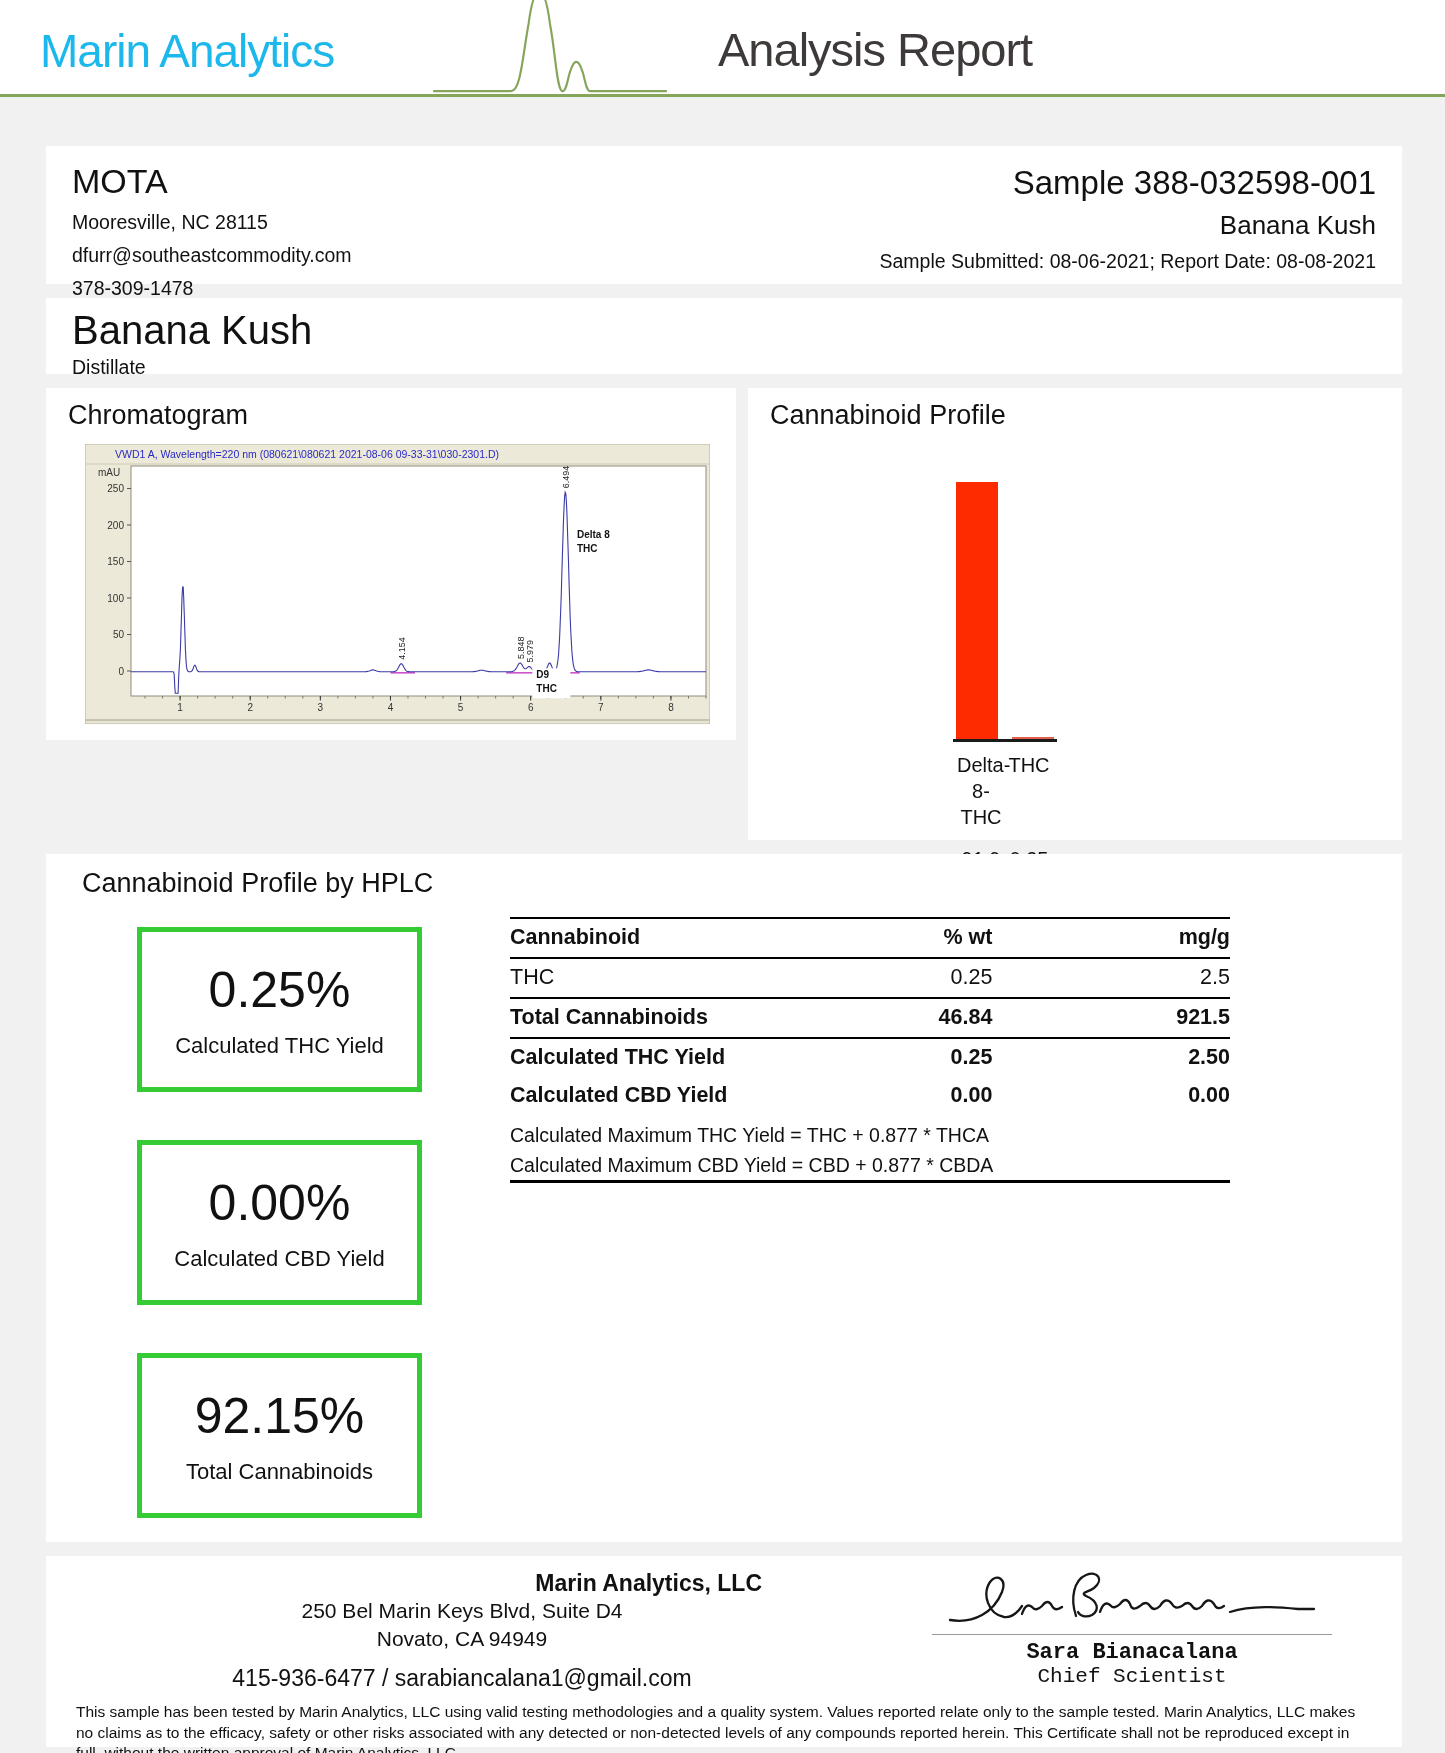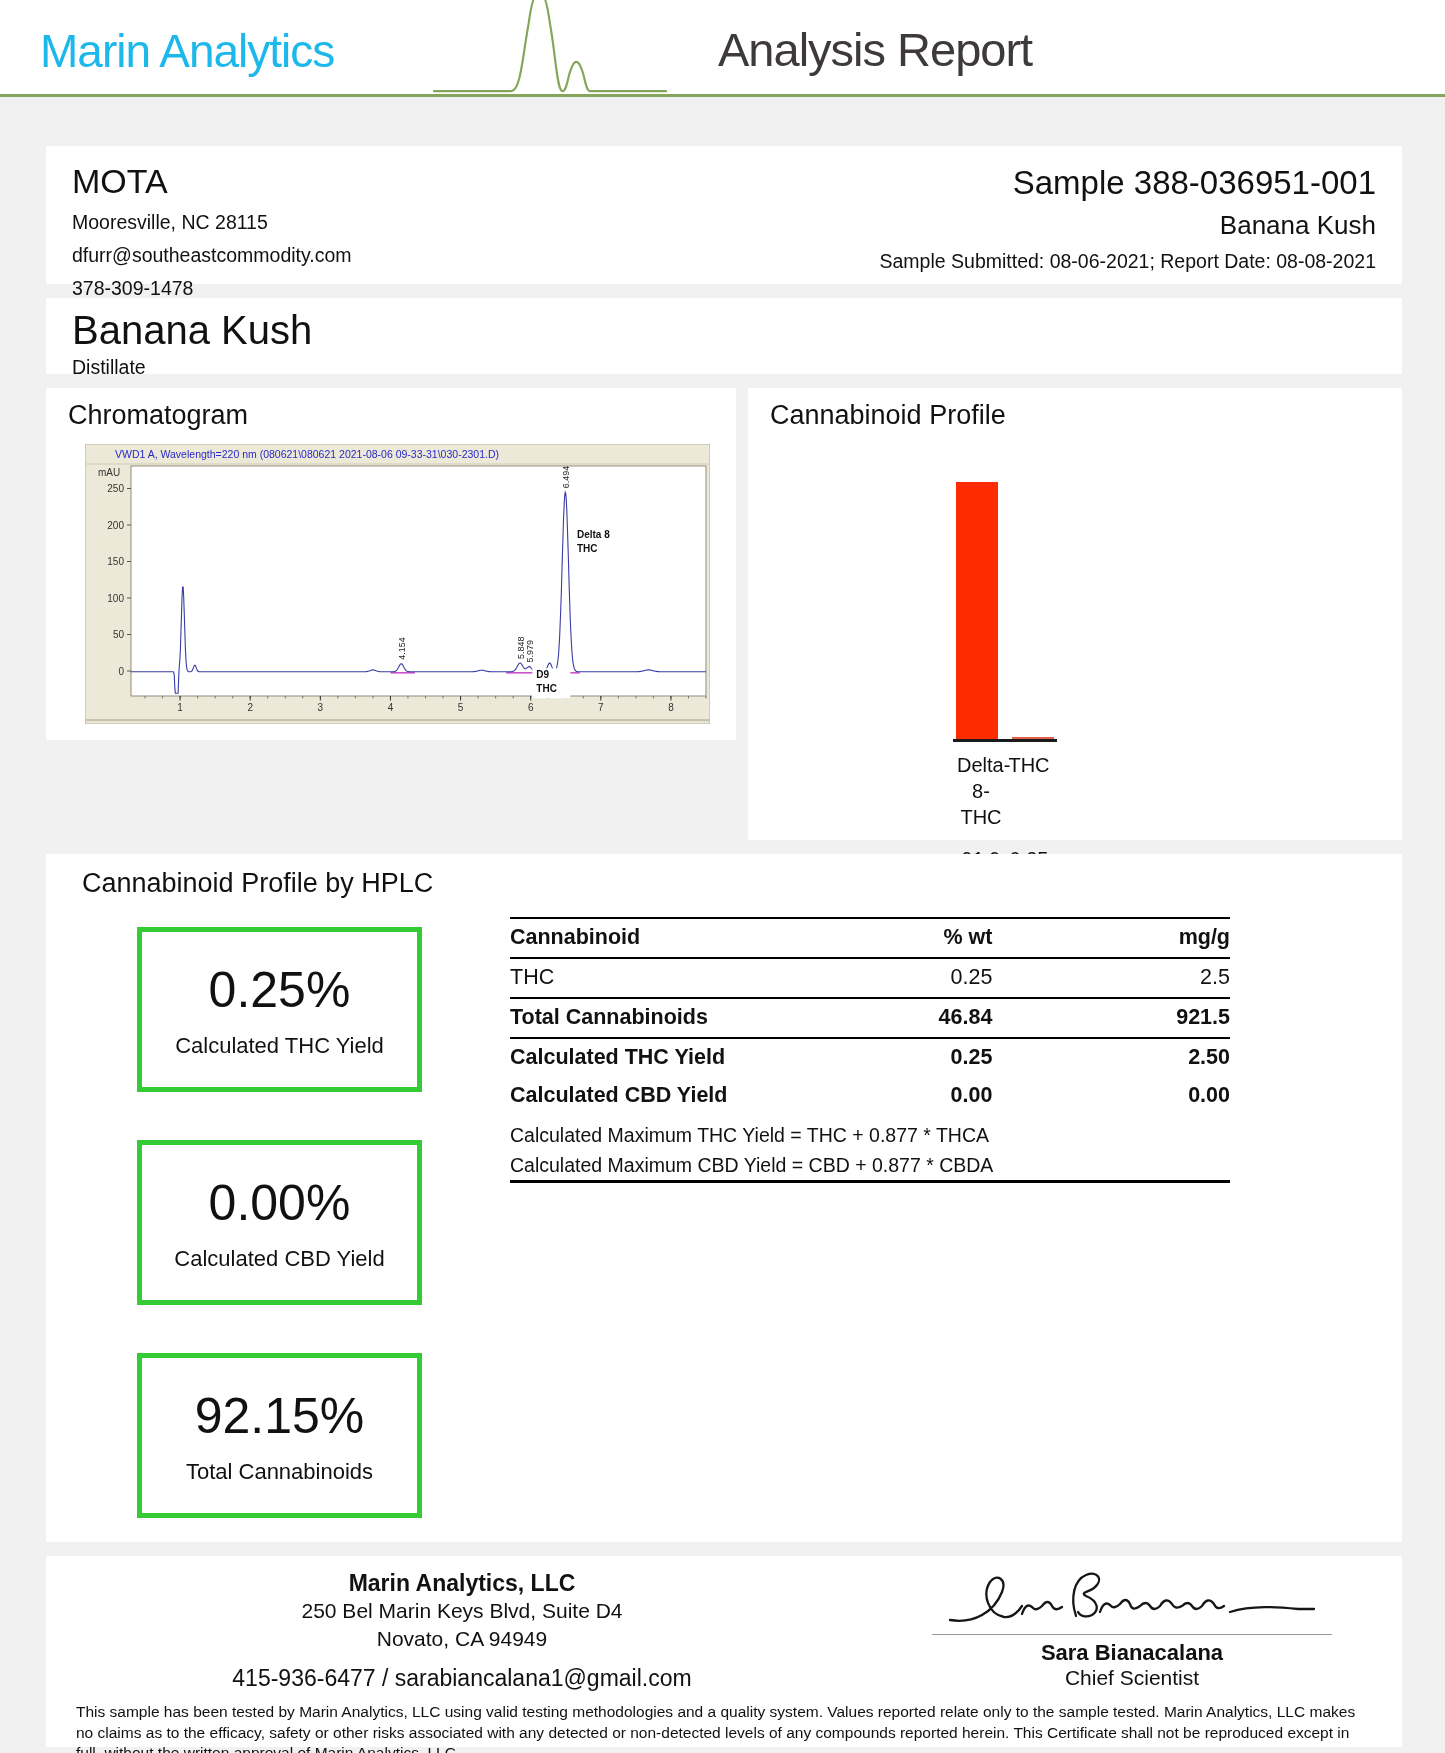--- a/index.html
+++ b/index.html
@@ -66,24 +66,24 @@
   table.hplc td { font-size:21.5px; padding:6px 0 7px; }
   table.hplc tr.bold td { font-weight:bold; }
   table.hplc tr.rule-above td { border-top:2px solid #000; }
   table.hplc tr.note td { font-size:19.5px; padding:4px 0 3px; font-weight:400; }
   table.hplc tr.note-first td { padding-top:9px; }
 
   
   .p-footer { top:1556px; left:46px; width:1356px; height:191px; padding:14px 30px 8px; }
   .foot-flex { display:flex; }
   .lab-block { width:600px; margin-left:86px; text-align:center; }
-  .lab-name { font-size:23px; font-weight:bold; }
+  .lab-name { font-size:23px; font-weight:bold;text-align:right; }
   .lab-addr { font-size:21px; line-height:1.32; }
   .lab-contact { font-size:23px; margin-top:13px; }
-  .sig-block { width:400px; margin-left:auto; margin-right:40px; text-align:center; }
+  .sig-block { width:400px; margin-left:auto; margin-right:40px; text-align:center;font-family:Liberation Mono, monospace; }
   .sig-svg { display:block; margin:0 auto; }
   .sig-line { border:none; border-top:1.5px solid #999; margin:0; }
   .signer-name { font-size:22px; font-weight:bold; margin-top:5px; }
   .signer-title { font-size:21px; }
   .disclaimer { margin-top:10px; font-size:15.5px; line-height:1.3; }
 </style>
 </head>
 <body>
 
 <div class="hdr">
@@ -95,21 +95,21 @@
 </div>
 
 <div class="panel p-info">
   <div>
     <h1 class="client-name">MOTA</h1>
     <p class="client-line">Mooresville, NC 28115</p>
     <p class="client-line">dfurr@southeastcommodity.com</p>
     <p class="client-line">378-309-1478</p>
   </div>
   <div class="sample-col">
-    <h2 class="sample-id">Sample 388-036951-001</h2>
+    <h2 class="sample-id">Sample 388-032598-001</h2>
     <div class="sample-name">Banana Kush</div>
     <div class="sample-dates">Sample Submitted: 08-06-2021;  Report Date: 08-08-2021</div>
   </div>
 </div>
 
 <div class="panel p-product">
   <h1 class="product-name">Banana Kush</h1>
   <div class="product-type">Distillate</div>
 </div>
 

